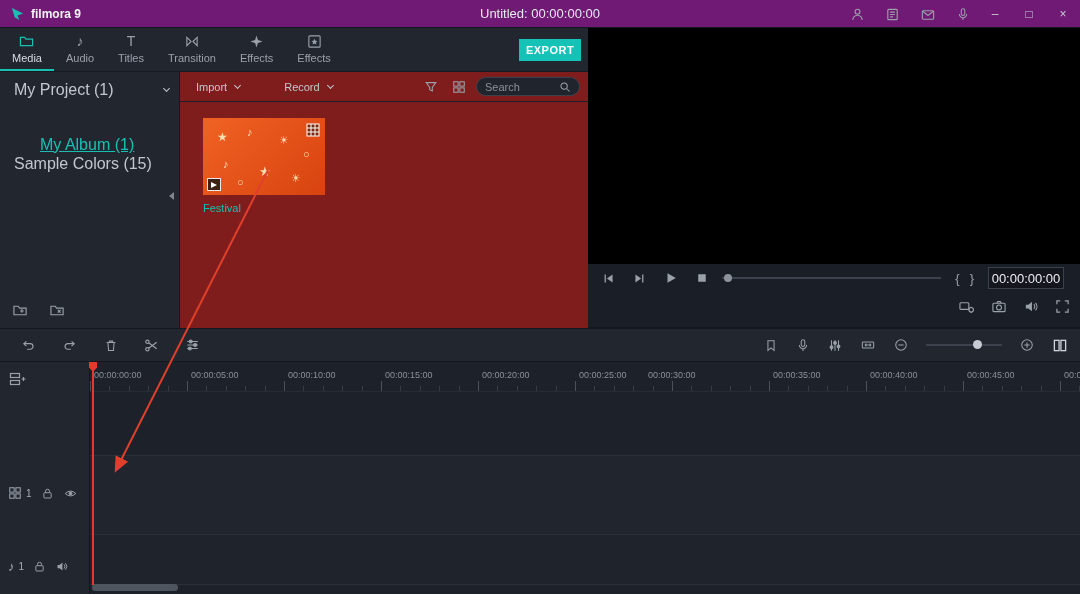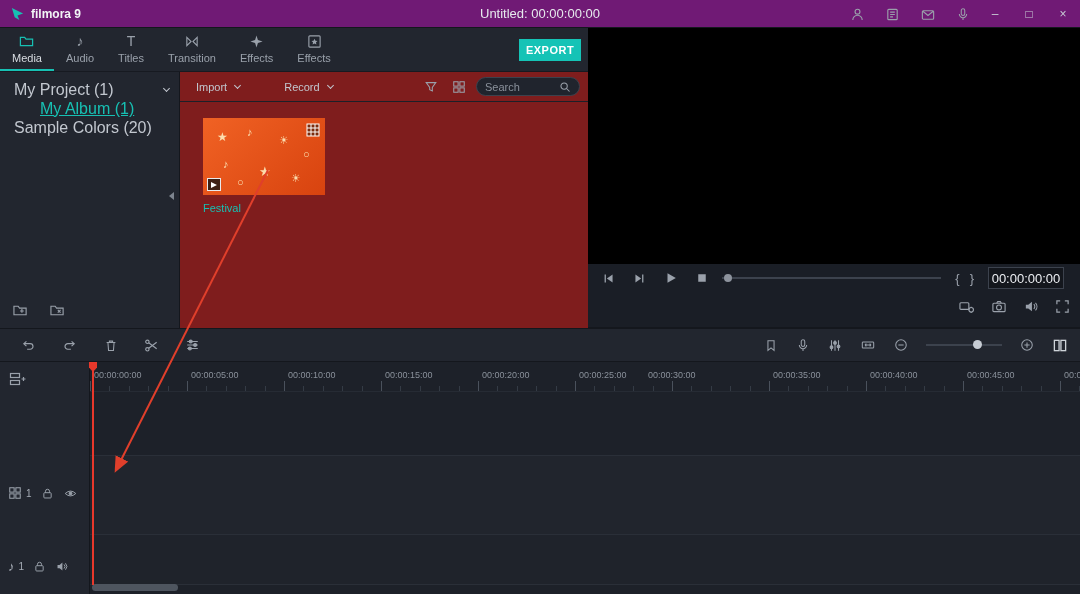--- a/index.html
+++ b/index.html
@@ -35,21 +35,21 @@
   .tab.active .ic, .tab.active .glyph{color:#17c0b3;}
   .export-btn{position:absolute;left:519px;top:39px;width:62px;height:22px;background:#15c3b6;
     color:#ffffff;font-weight:bold;font-size:11px;letter-spacing:.5px;border:none;
     display:flex;align-items:center;justify-content:center;font-family:inherit;}
 
   
   .sidebar{position:absolute;top:72px;left:0;width:180px;height:256px;background:#22262f;
     border-right:1px solid #14171d;}
   .side-item{display:flex;align-items:center;justify-content:space-between;
     padding:2px 10px 2px 14px;font-size:16px;color:#c2c7cf;line-height:15px;}
-  .side-item.album{color:#17c0b3;text-decoration:underline;padding-left:40px;justify-content:flex-start;}
+  .side-item.album{color:#17c0b3;text-decoration:underline;padding-left:40px;justify-content:flex-start;margin-top:36px;}
   .chev{width:5px;height:5px;border-right:1.4px solid currentColor;border-bottom:1.4px solid currentColor;
     display:inline-block;transform:rotate(45deg);margin-top:-3px;}
   .side-bottom{position:absolute;left:12px;bottom:10px;display:flex;gap:20px;}
   .collapse-arrow{position:absolute;left:169px;top:192px;width:0;height:0;
     border-top:4px solid transparent;border-bottom:4px solid transparent;border-right:5px solid #7d848e;}
 
   
   .media-panel{position:absolute;top:72px;left:180px;width:408px;height:256px;background:#7f1d1d;}
   .media-toolbar{position:absolute;top:0;left:0;right:0;height:30px;display:flex;align-items:center;
     border-bottom:1px solid #1c2028;}
@@ -221,21 +221,21 @@
   <div class="sidebar">
     <div style="height:8px"></div>
     <div class="side-item">
       <span>My Project (1)</span>
       <span class="chev"></span>
     </div>
     <div class="side-item album">
       <span>My Album (1)</span>
     </div>
     <div class="side-item">
-      <span>Sample Colors (20)</span>
+      <span>Sample Colors (15)</span>
     </div>
     <div class="side-bottom">
       <span class="ic">
         <svg width="17" height="15" viewBox="0 0 17 16" fill="none" stroke="currentColor" stroke-width="1.2">
             <path d="M1.5 3.5 h4.5 l1.5 2 h7 v7 h-13 z"></path>
             <path d="M8 8.5 h4 M10 6.5 v4"></path>
           </svg>
       </span>
       <span class="ic">
         <svg width="17" height="15" viewBox="0 0 17 16" fill="none" stroke="currentColor" stroke-width="1.2">

